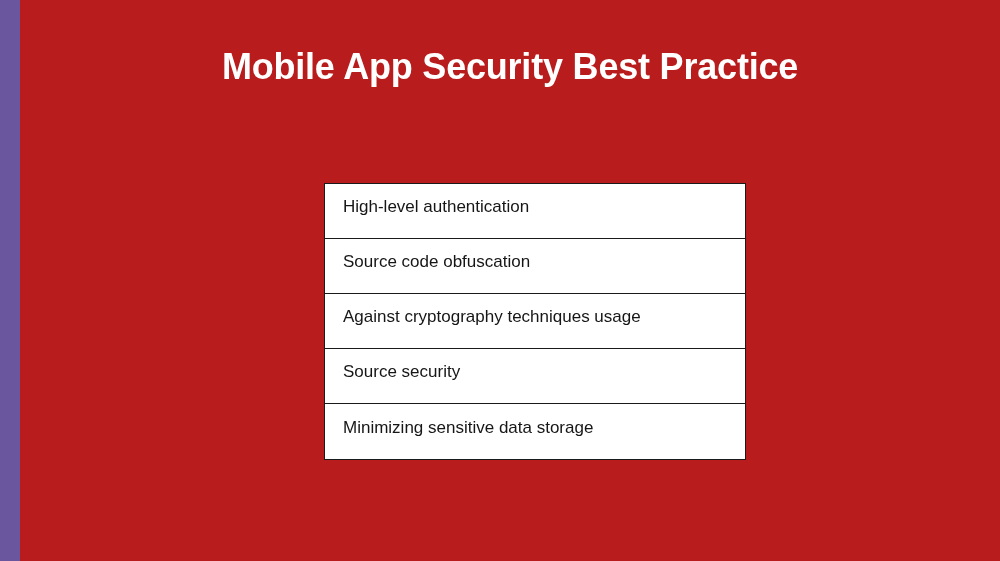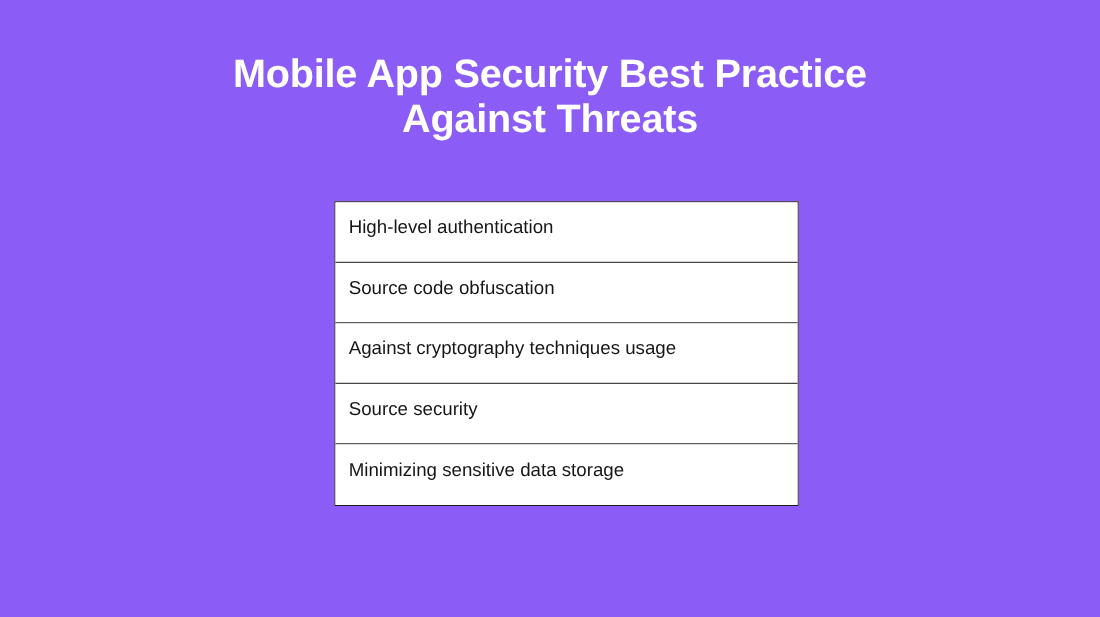--- a/index.html
+++ b/index.html
@@ -12,21 +12,22 @@
 
   body {
     background: #6a559f;
     font-family: "Liberation Sans", sans-serif;
     position: relative;
   }
 
   .slide {
     position: absolute;
     inset: 0;
-    background: #8b5cf6;
+    background: #b91c1c;
+    margin-left: 20px;
   }
 
   
   .title {
     position: absolute;
     left: 0;
     right: 0;
     top: 46px;
     text-align: center;
     color: #ffffff;
@@ -46,21 +47,21 @@
     border: 1px solid #1a1a1a;
     background: #ffffff;
   }
 
   .table-row {
     height: 55px;
     border-bottom: 1px solid #1a1a1a;
     background: #ffffff;
     display: flex;
     align-items: center;
-    padding-left: 12px;
+    padding-left: 18px;
     padding-bottom: 8px;
   }
 
   .table-row:last-child {
     border-bottom: none;
     text-align: center;
   }
 
   .row-label {
     color: #161616;
@@ -70,21 +71,20 @@
     white-space: nowrap;
   }
 </style>
 </head>
 <body>
 
 <div class="slide">
 
   <div class="title">
     <span class="title-line">Mobile App Security Best Practice</span>
-    <span class="title-line">Against Threats</span>
   </div>
 
   <div class="table">
 
     <div class="table-row">
       <span class="row-label">High-level authentication</span>
     </div>
 
     <div class="table-row">
       <span class="row-label">Source code obfuscation</span>

